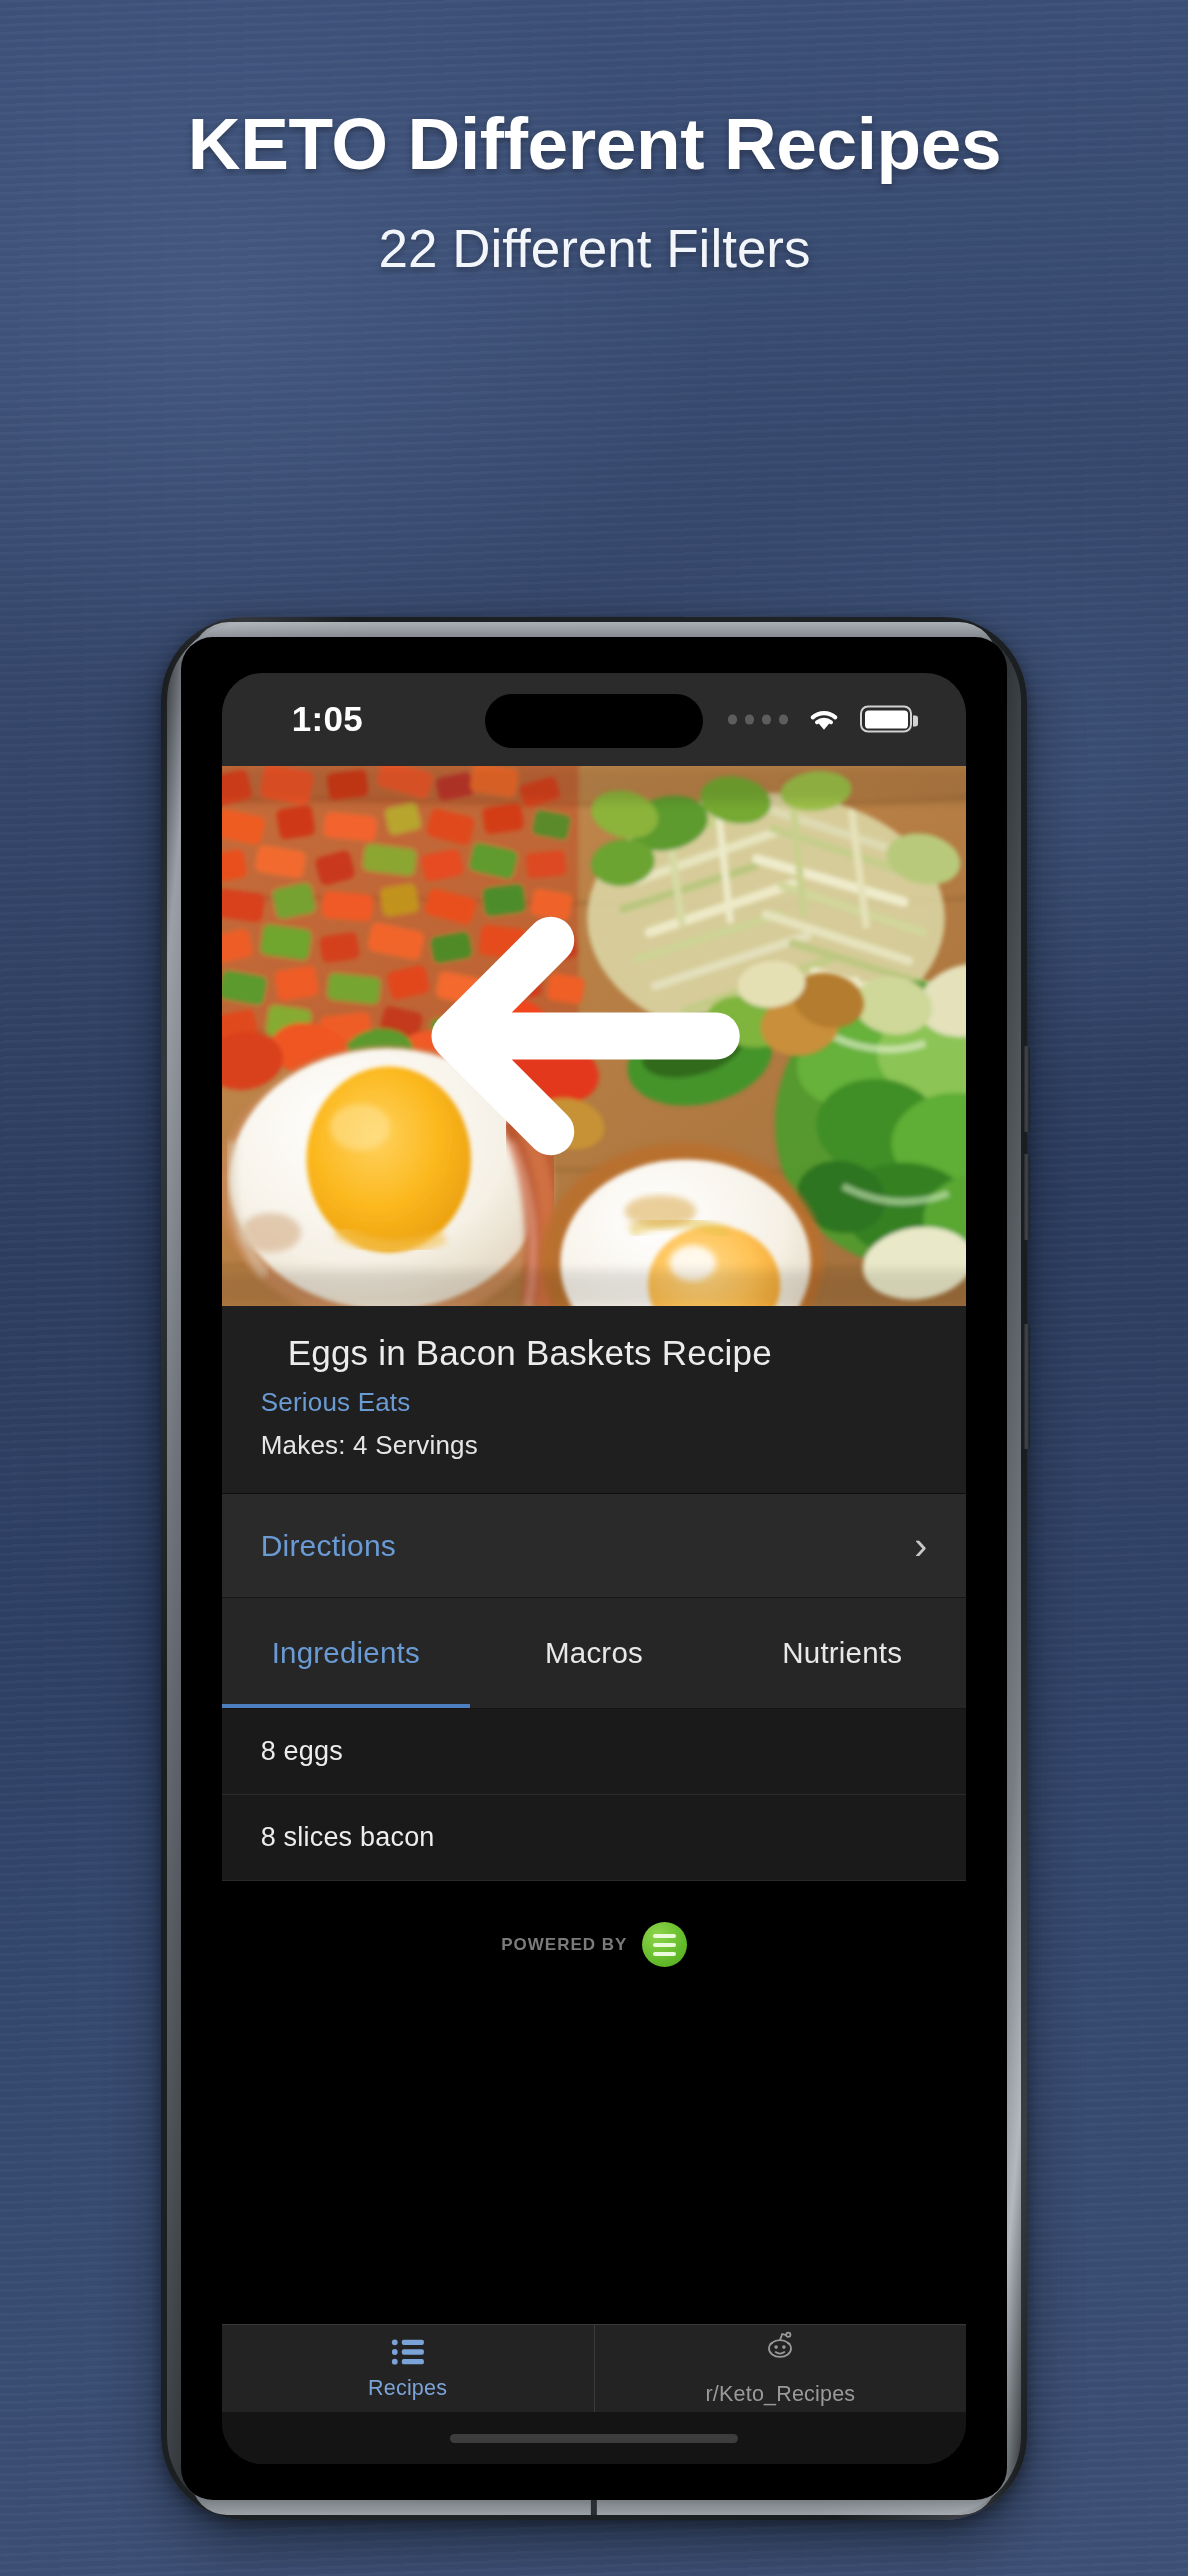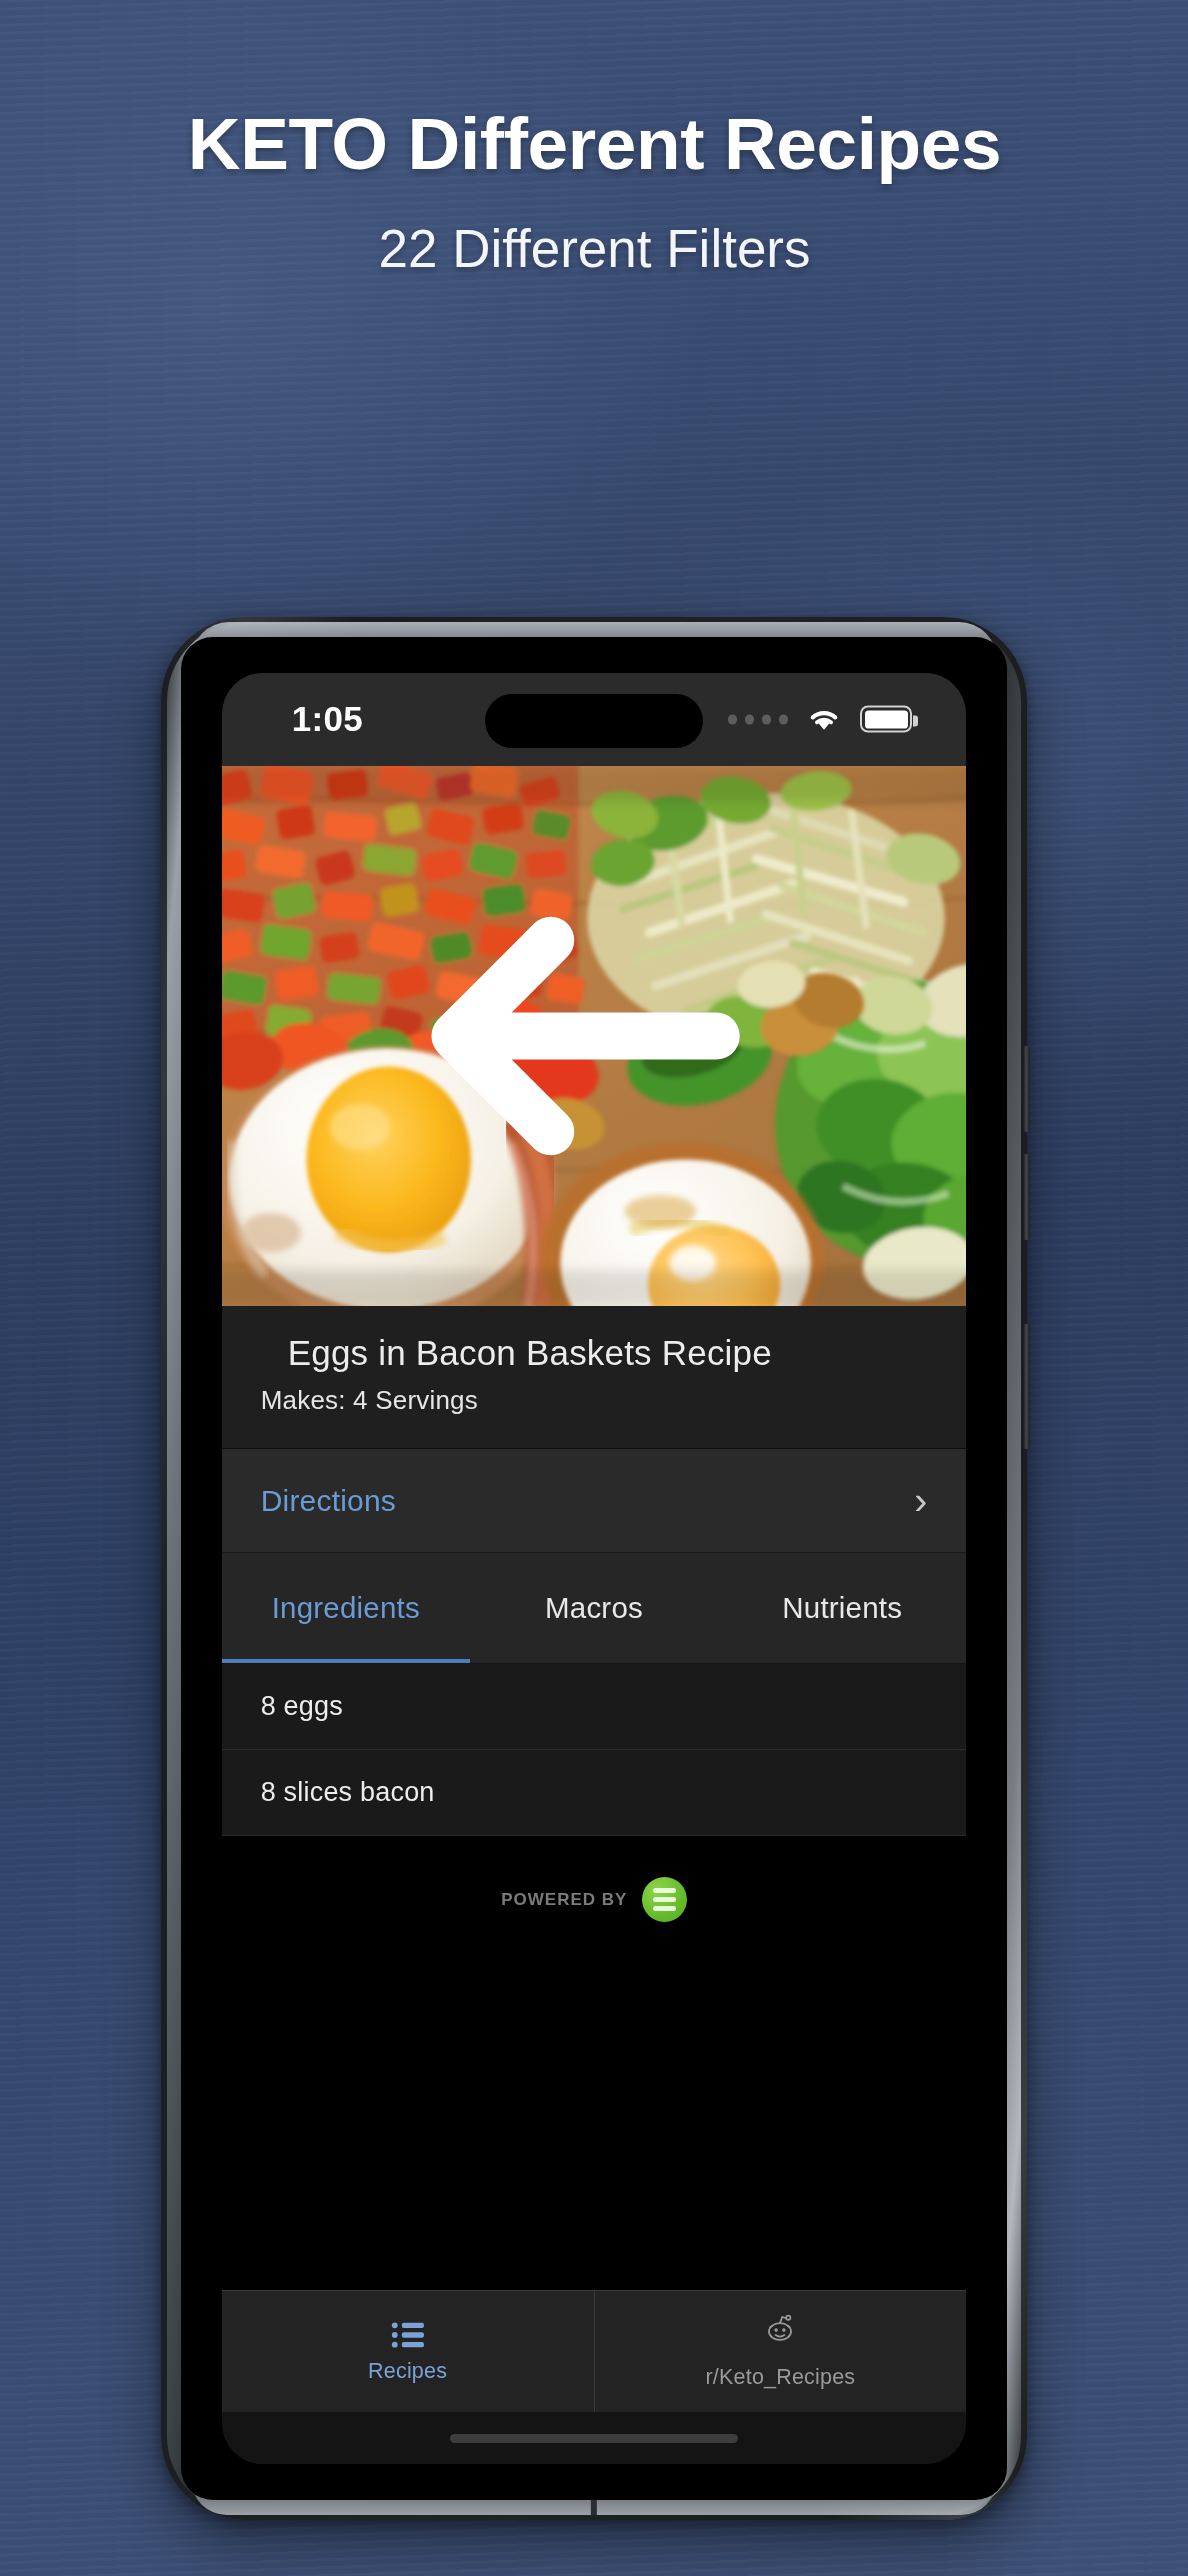--- a/index.html
+++ b/index.html
@@ -260,21 +260,21 @@
 
   
   .content{
     display:flex; flex-direction:column;
     height:calc(100% - 93px);
     background:#141414;
   }
 
   
   .bottomnav{
-    height:122px;
+    height:88px;
     background:#232323;
     border-top:1.8px solid #3a3a3a;
     display:flex;
   }
   .nav-item{
     flex:1;
     display:flex; flex-direction:column;
     align-items:center; justify-content:center;
     gap:9px;
     cursor:pointer;
@@ -550,20 +550,21 @@
               </g>
             </svg>
 
             <svg class="back-btn" viewBox="0 0 62 62">
               <path d="M45 31 H15 M26 20 L15 31 L26 42" stroke="#ffffff" stroke-width="5.4" fill="none" stroke-linecap="round" stroke-linejoin="round"></path>
             </svg>
           </div>
 
           <div class="info">
             <div class="rtitle">Eggs in Bacon Baskets Recipe</div>
+            <div class="rsource">Serious Eats</div>
             <div class="rmakes">Makes: 4 Servings</div>
           </div>
 
           <div class="dir-row">
             <div class="dir-label">Directions</div>
             <div class="chev">›</div>
           </div>
 
           <div class="tabs">
             <div class="tab active">Ingredients</div>

